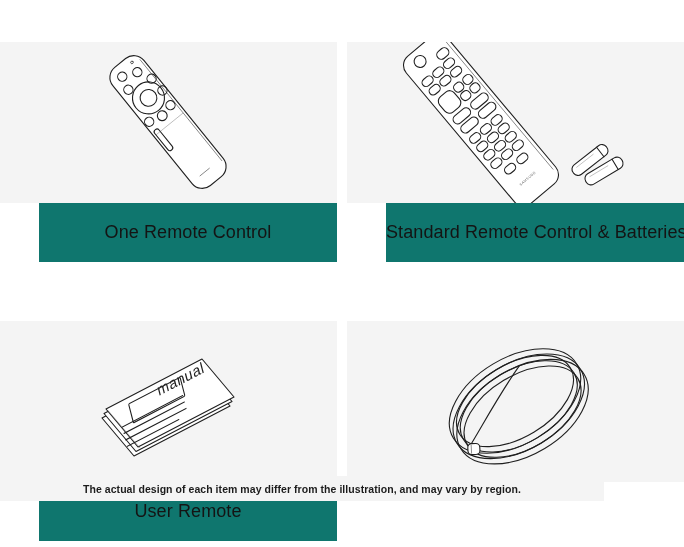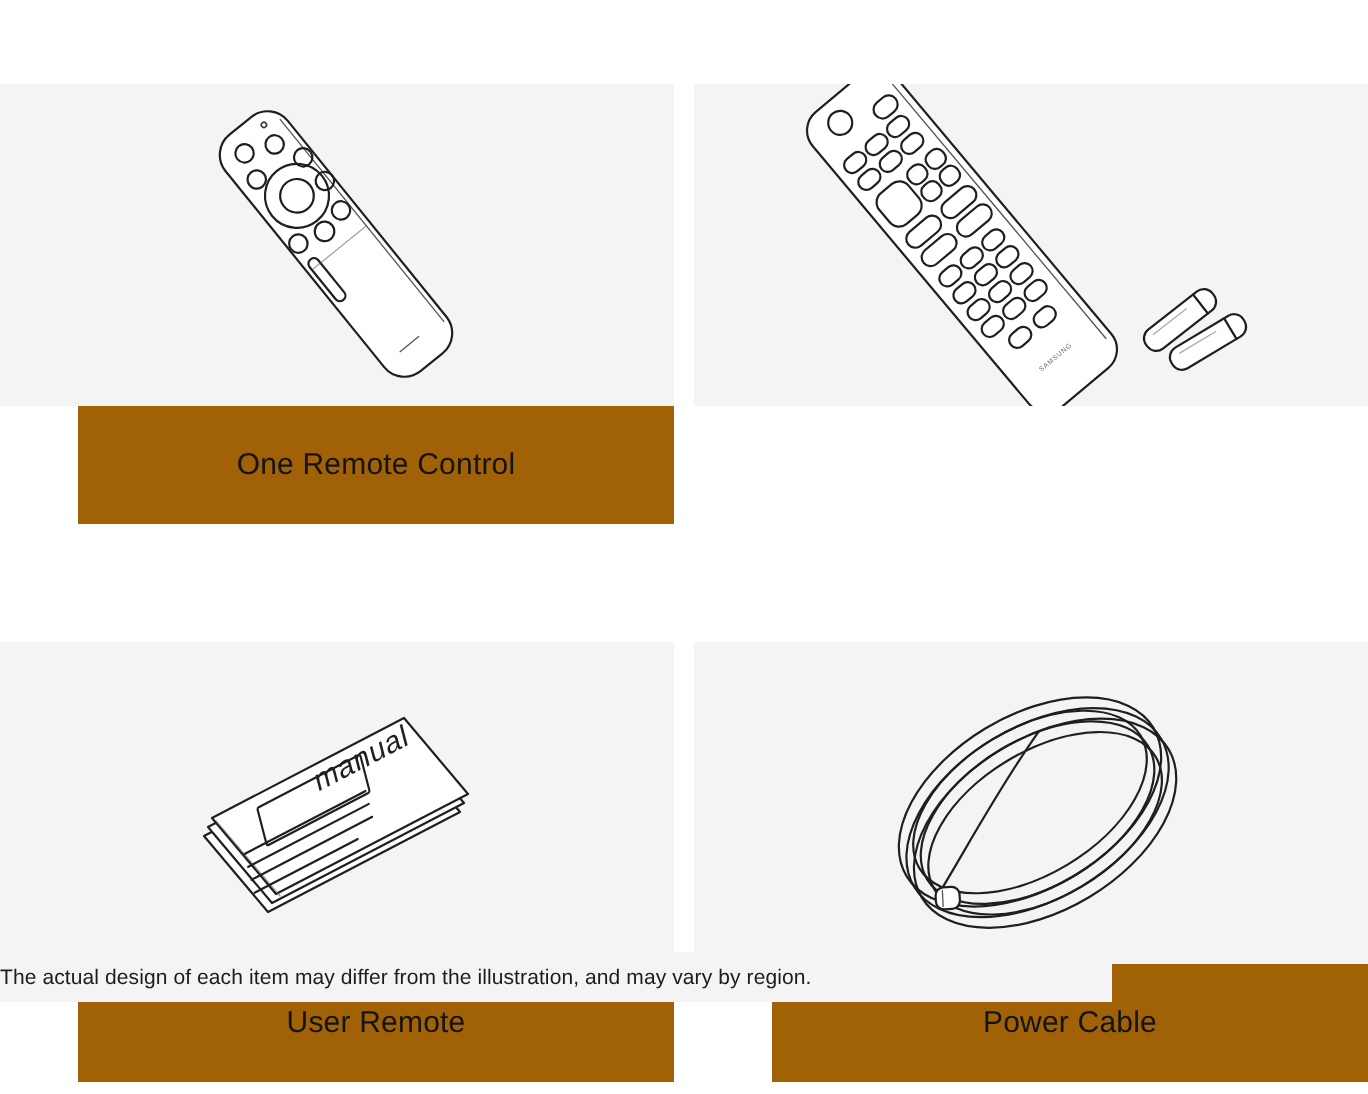--- a/index.html
+++ b/index.html
@@ -47,39 +47,40 @@
   }
   .card-figure svg {
     position: absolute;
     left: 0;
     top: 0;
   }
   .card-label {
     height: 59px;
     line-height: 59px;
     text-align: center;
-    font-size: 15px;
+    font-size: 18px;
     letter-spacing: 0.1px;
     color: #141414;
-    background: #a16207;
+    background: #0f766e;
     white-space: nowrap;
     margin-left: 39px;
   }
 
   
   .footnote {
     position: absolute;
     left: 0;
     top: 476px;
-    width: 556px;
+    width: 604px;
     height: 25px;
     background: #f4f4f4;
     display: flex;
     align-items: center;
-    justify-content: flex-start;
+    justify-content: center;
+    font-weight: bold;
   }
   .footnote-text {
     font-size: 10.5px;
     color: #1c1c1c;
     letter-spacing: 0.05px;
     white-space: nowrap;
   }
 
   
   .ink {
@@ -226,20 +227,21 @@
                 <path class="ink-hair" d="M-15,-2.5 L6,-2.5" opacity="0.5"></path>
               </g>
               <g transform="translate(14,11) rotate(-31)">
                 <rect class="ink-fillwhite" x="-21" y="-6" width="42" height="12" rx="5.5" ry="5.5"></rect>
                 <path class="ink" d="M13,-6 L13,6"></path>
                 <path class="ink-hair" d="M-15,-2.5 L6,-2.5" opacity="0.5"></path>
               </g>
             </g>
           </svg>
         </div>
+        <div class="card-label">Standard Remote Control &amp; Batteries</div>
       </div>
     </div>
 
     <div class="row">
 
       <div class="card">
         <div class="card-figure">
           <svg width="337" height="161" viewBox="0 0 337 161">
             <g transform="translate(168,82)">
 
@@ -290,21 +292,20 @@
 
               <path class="ink" d="M-63,16 C-40,4 -10,-14 22,-28"></path>
 
               <g transform="translate(-60,20) rotate(28)">
                 <rect class="ink-fillwhite" x="-6" y="-5.5" width="12" height="11" rx="4" ry="4"></rect>
                 <path class="ink-hair" d="M-2.5,-4 L-2.5,4"></path>
               </g>
             </g>
           </svg>
         </div>
-        <div class="card-label">Power Cable</div>
       </div>
     </div>
   </div>
 
   <div class="footnote">
     <span class="footnote-text">The actual design of each item may differ from the illustration, and may vary by region.</span>
   </div>
 
 </div>
 

